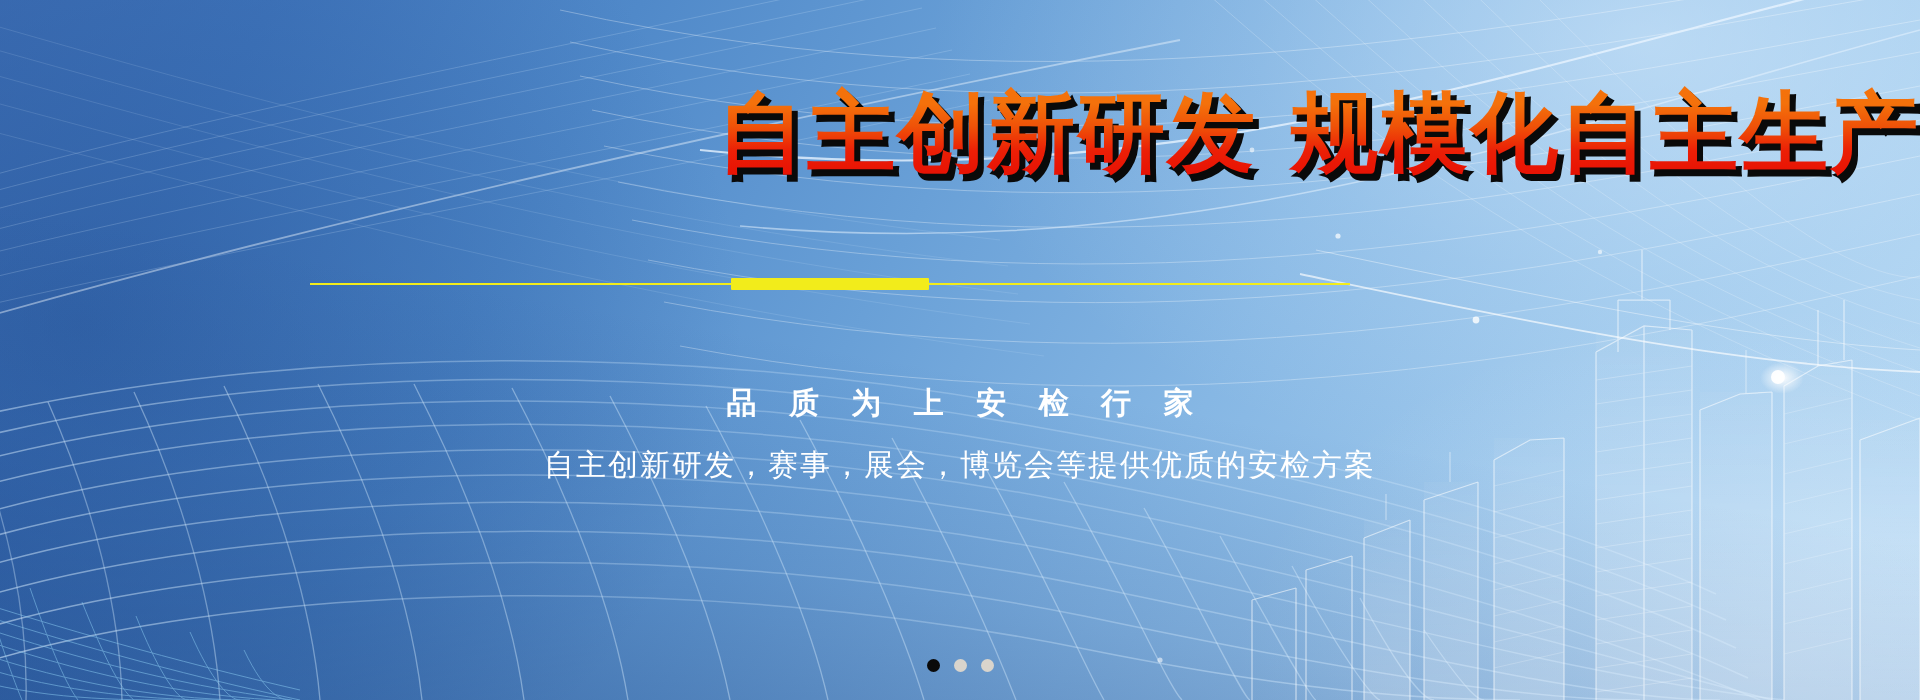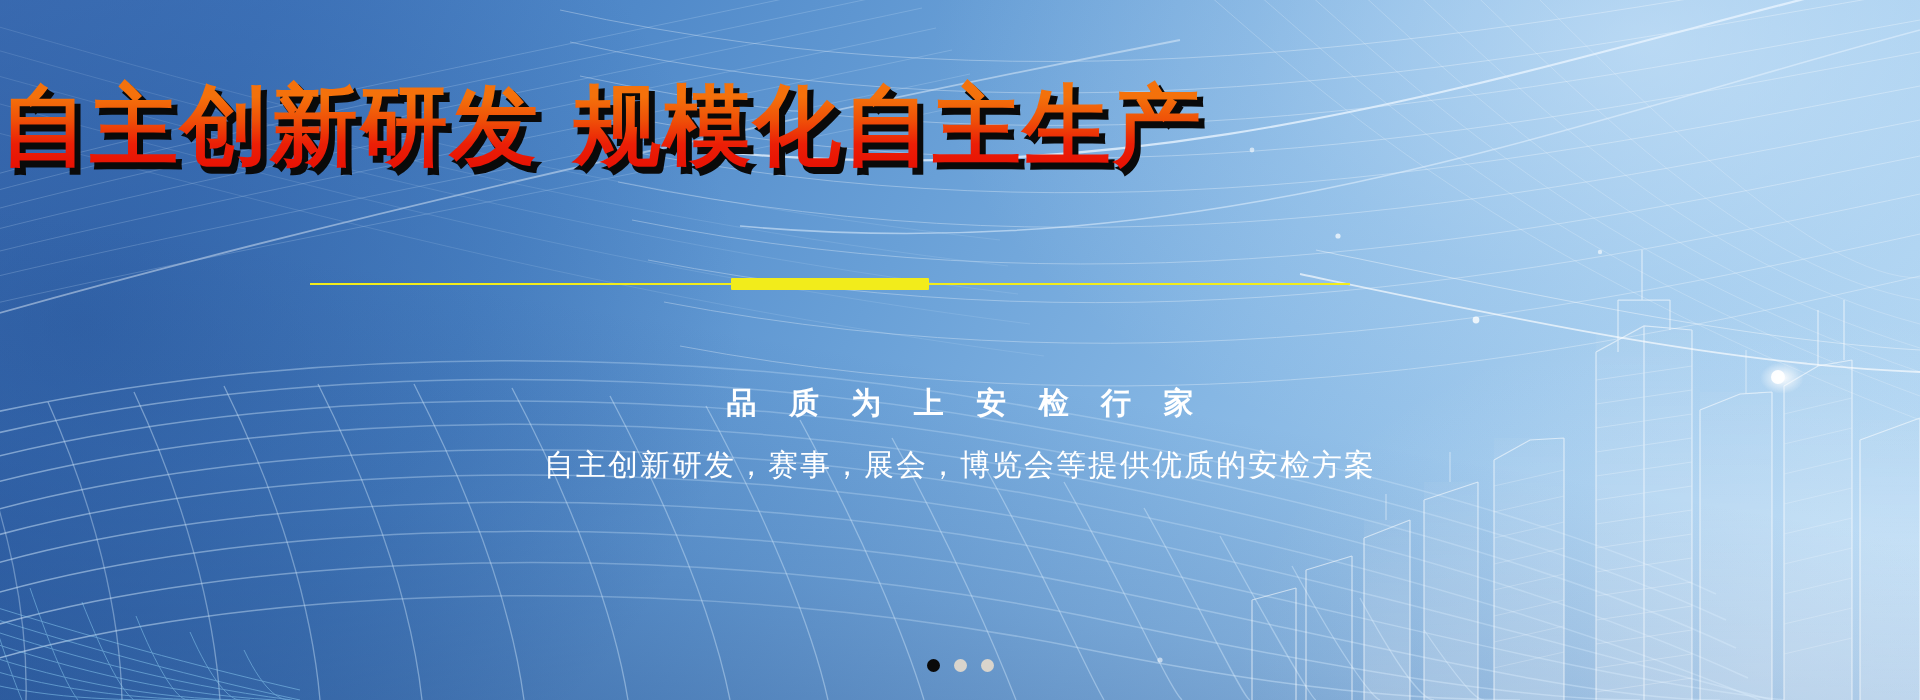--- a/index.html
+++ b/index.html
@@ -60,22 +60,22 @@
     width: 1920px;
     height: 700px;
     pointer-events: none;
   }
 
   
   .headline-wrap {
     position: absolute;
     left: 0;
     right: 0;
-    top: 78px;
-    text-align: left;
+    top: 85px;
+    text-align: right;
     z-index: 6;
   }
   .headline {
     display: inline-block;
     position: relative;
     font-family: "DejaVu Sans", "Liberation Sans", sans-serif;
     font-weight: 700;
     font-size: 88px;
     line-height: 1.08;
     letter-spacing: 2px;

